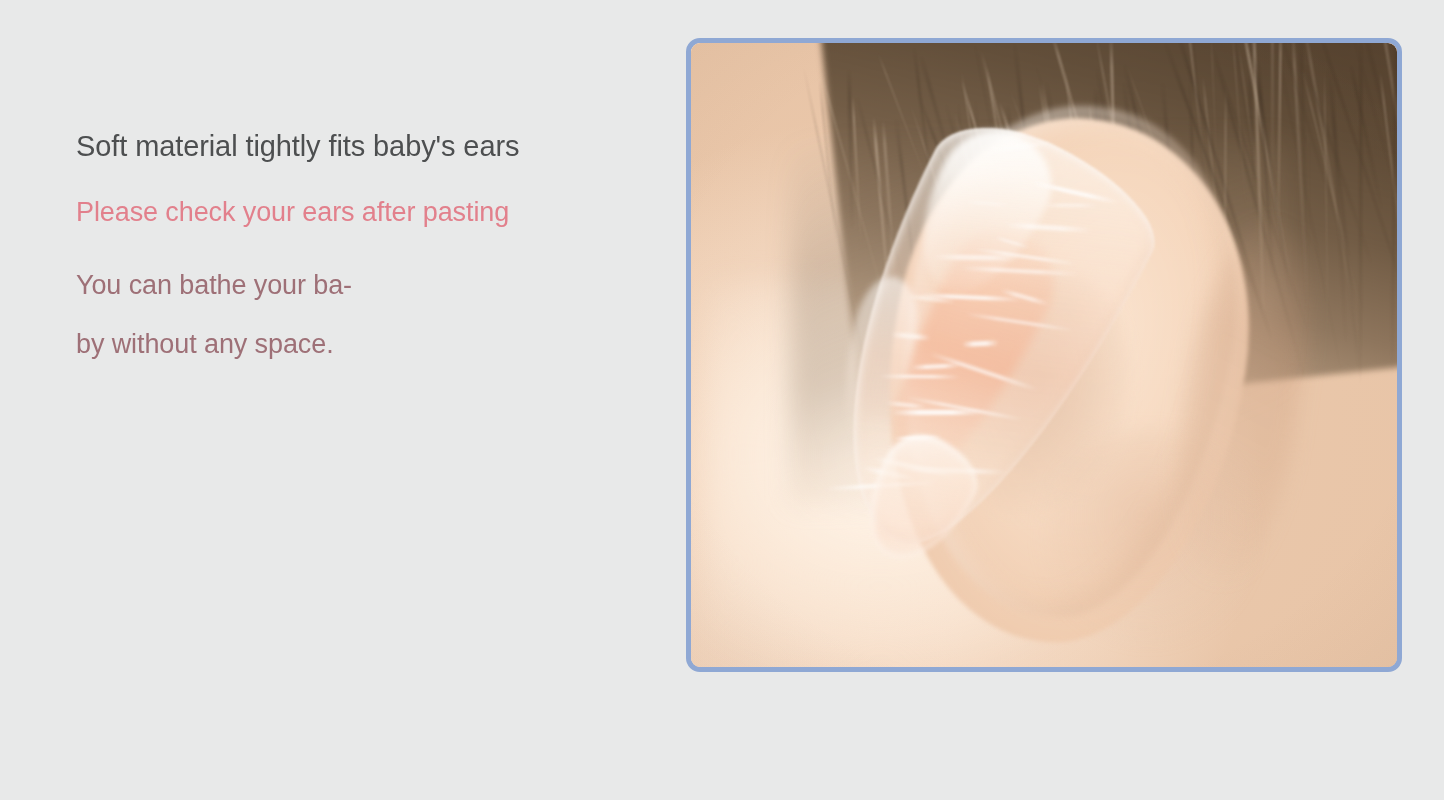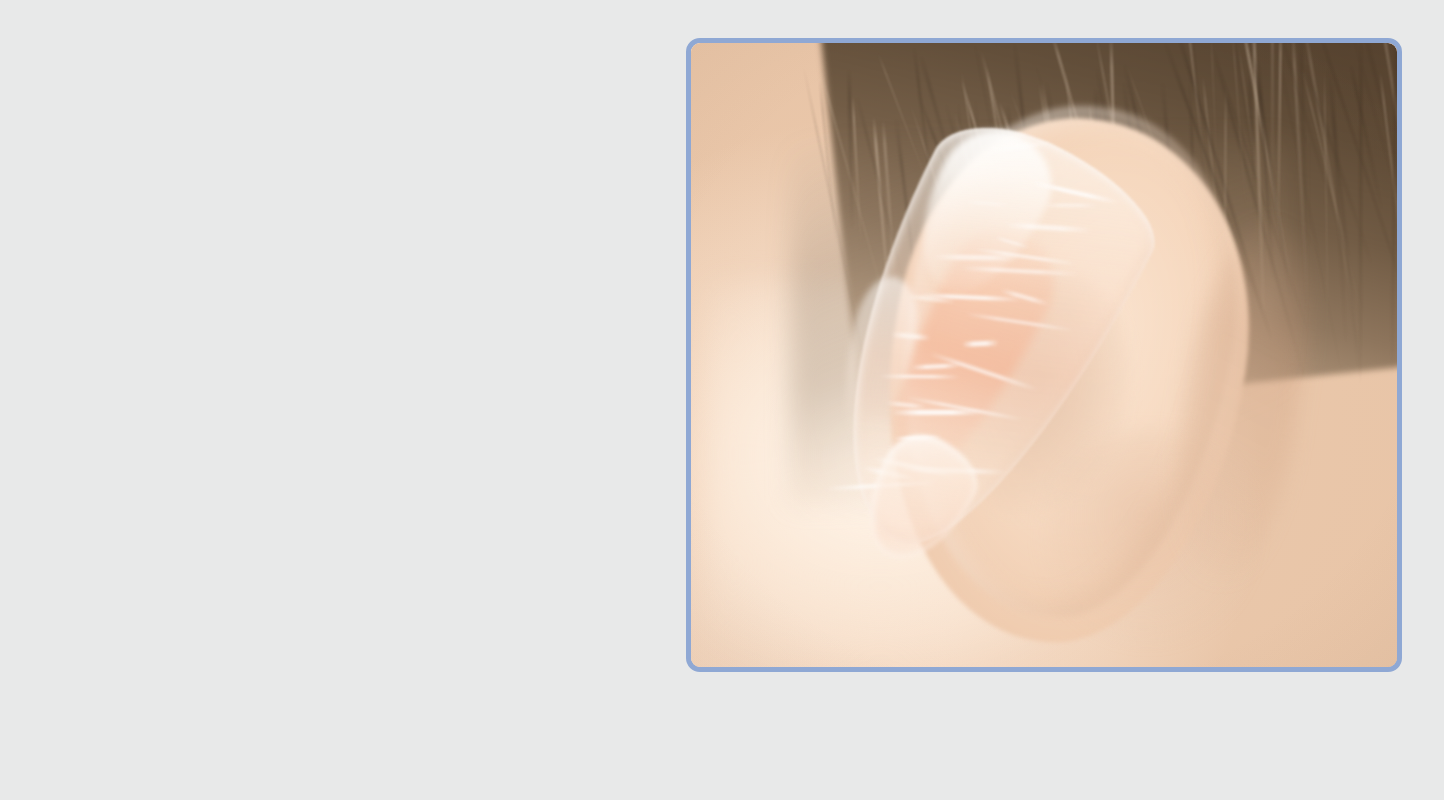--- a/index.html
+++ b/index.html
@@ -375,20 +375,31 @@
       rgba(120,86,60,0.06) 82%,
       rgba(110,78,54,0.12) 100%);
     pointer-events: none;
   }
 </style>
 </head>
 <body>
 
 <div class="page">
 
+  <div class="copy-block">
+
+    <p class="headline">Soft material tightly fits baby's ears</p>
+
+    <p class="warn-line">Please check your ears after pasting</p>
+
+    <p class="note-line">You can bathe your ba-</p>
+
+    <p class="note-line last">by without any space.</p>
+
+  </div>
 
   <div class="photo-frame">
     <div class="photo">
 
       <div class="skin-base"></div>
       <div class="skin-light"></div>
 
       <div class="hair"></div>
       <div class="hair-edge"></div>
 

